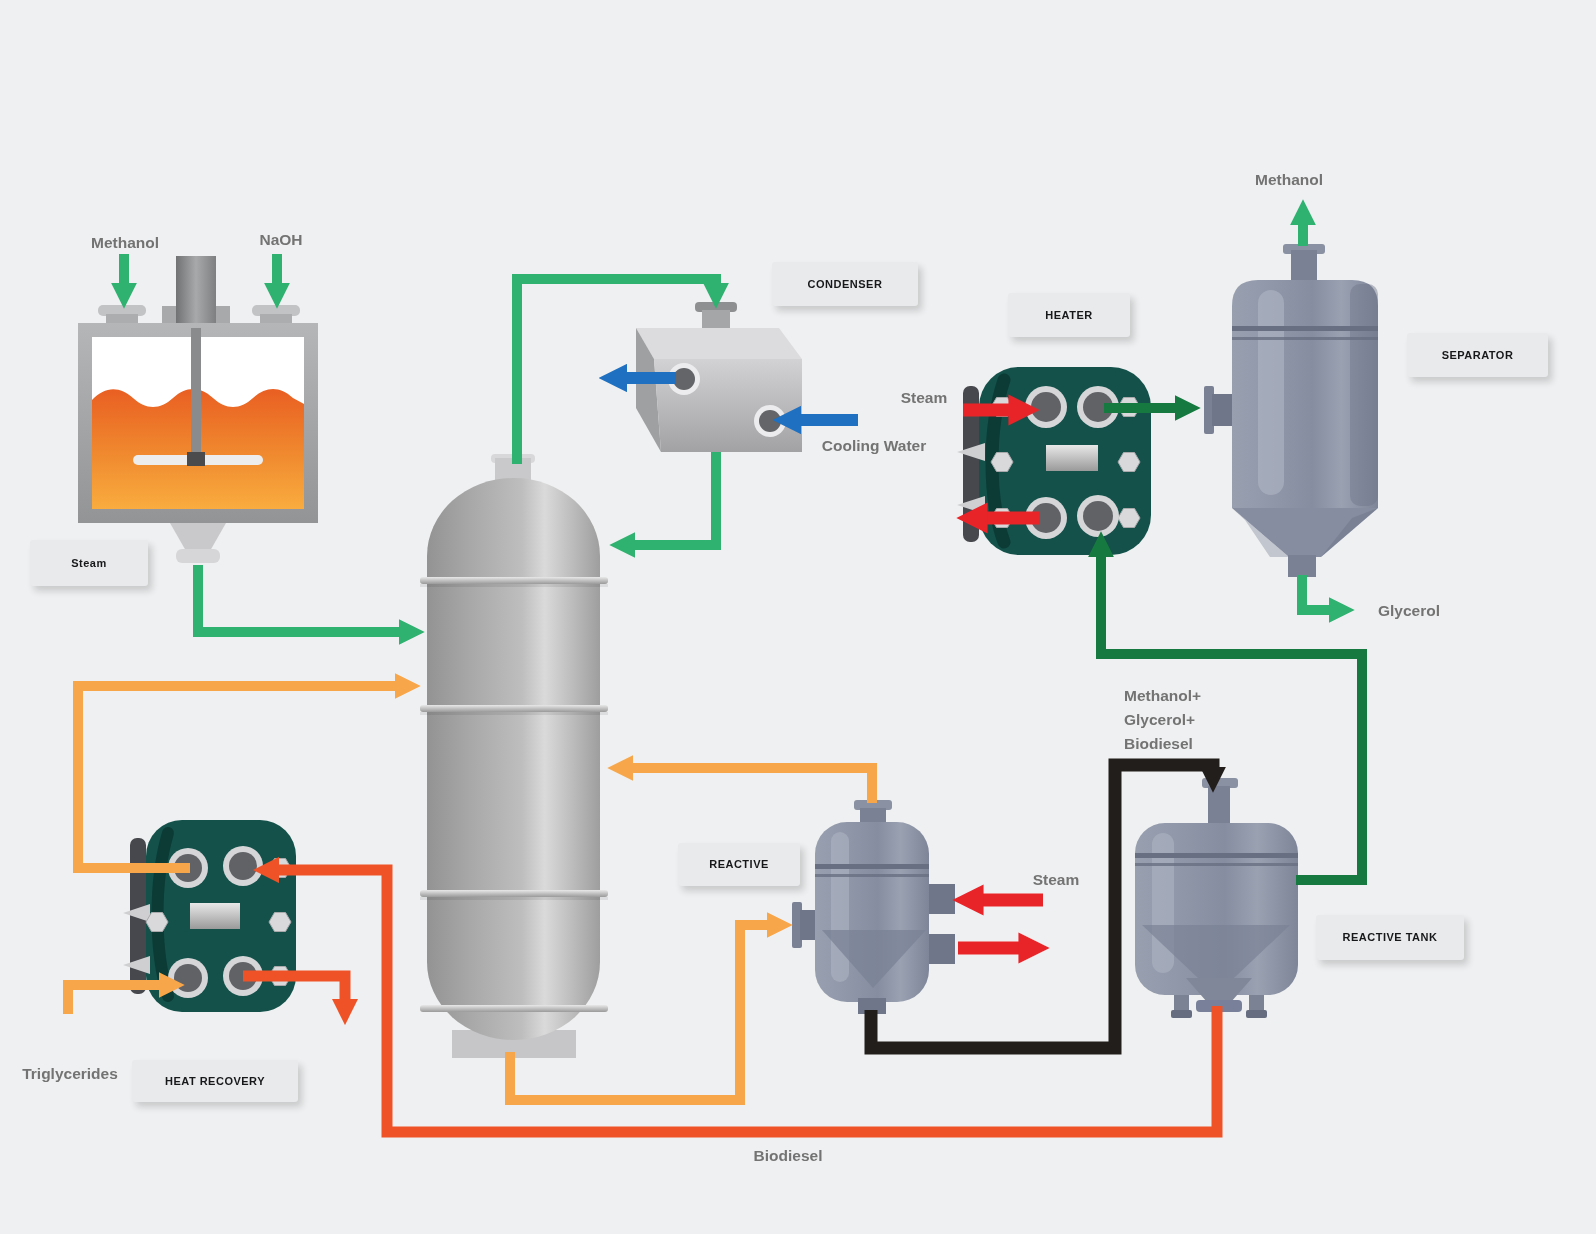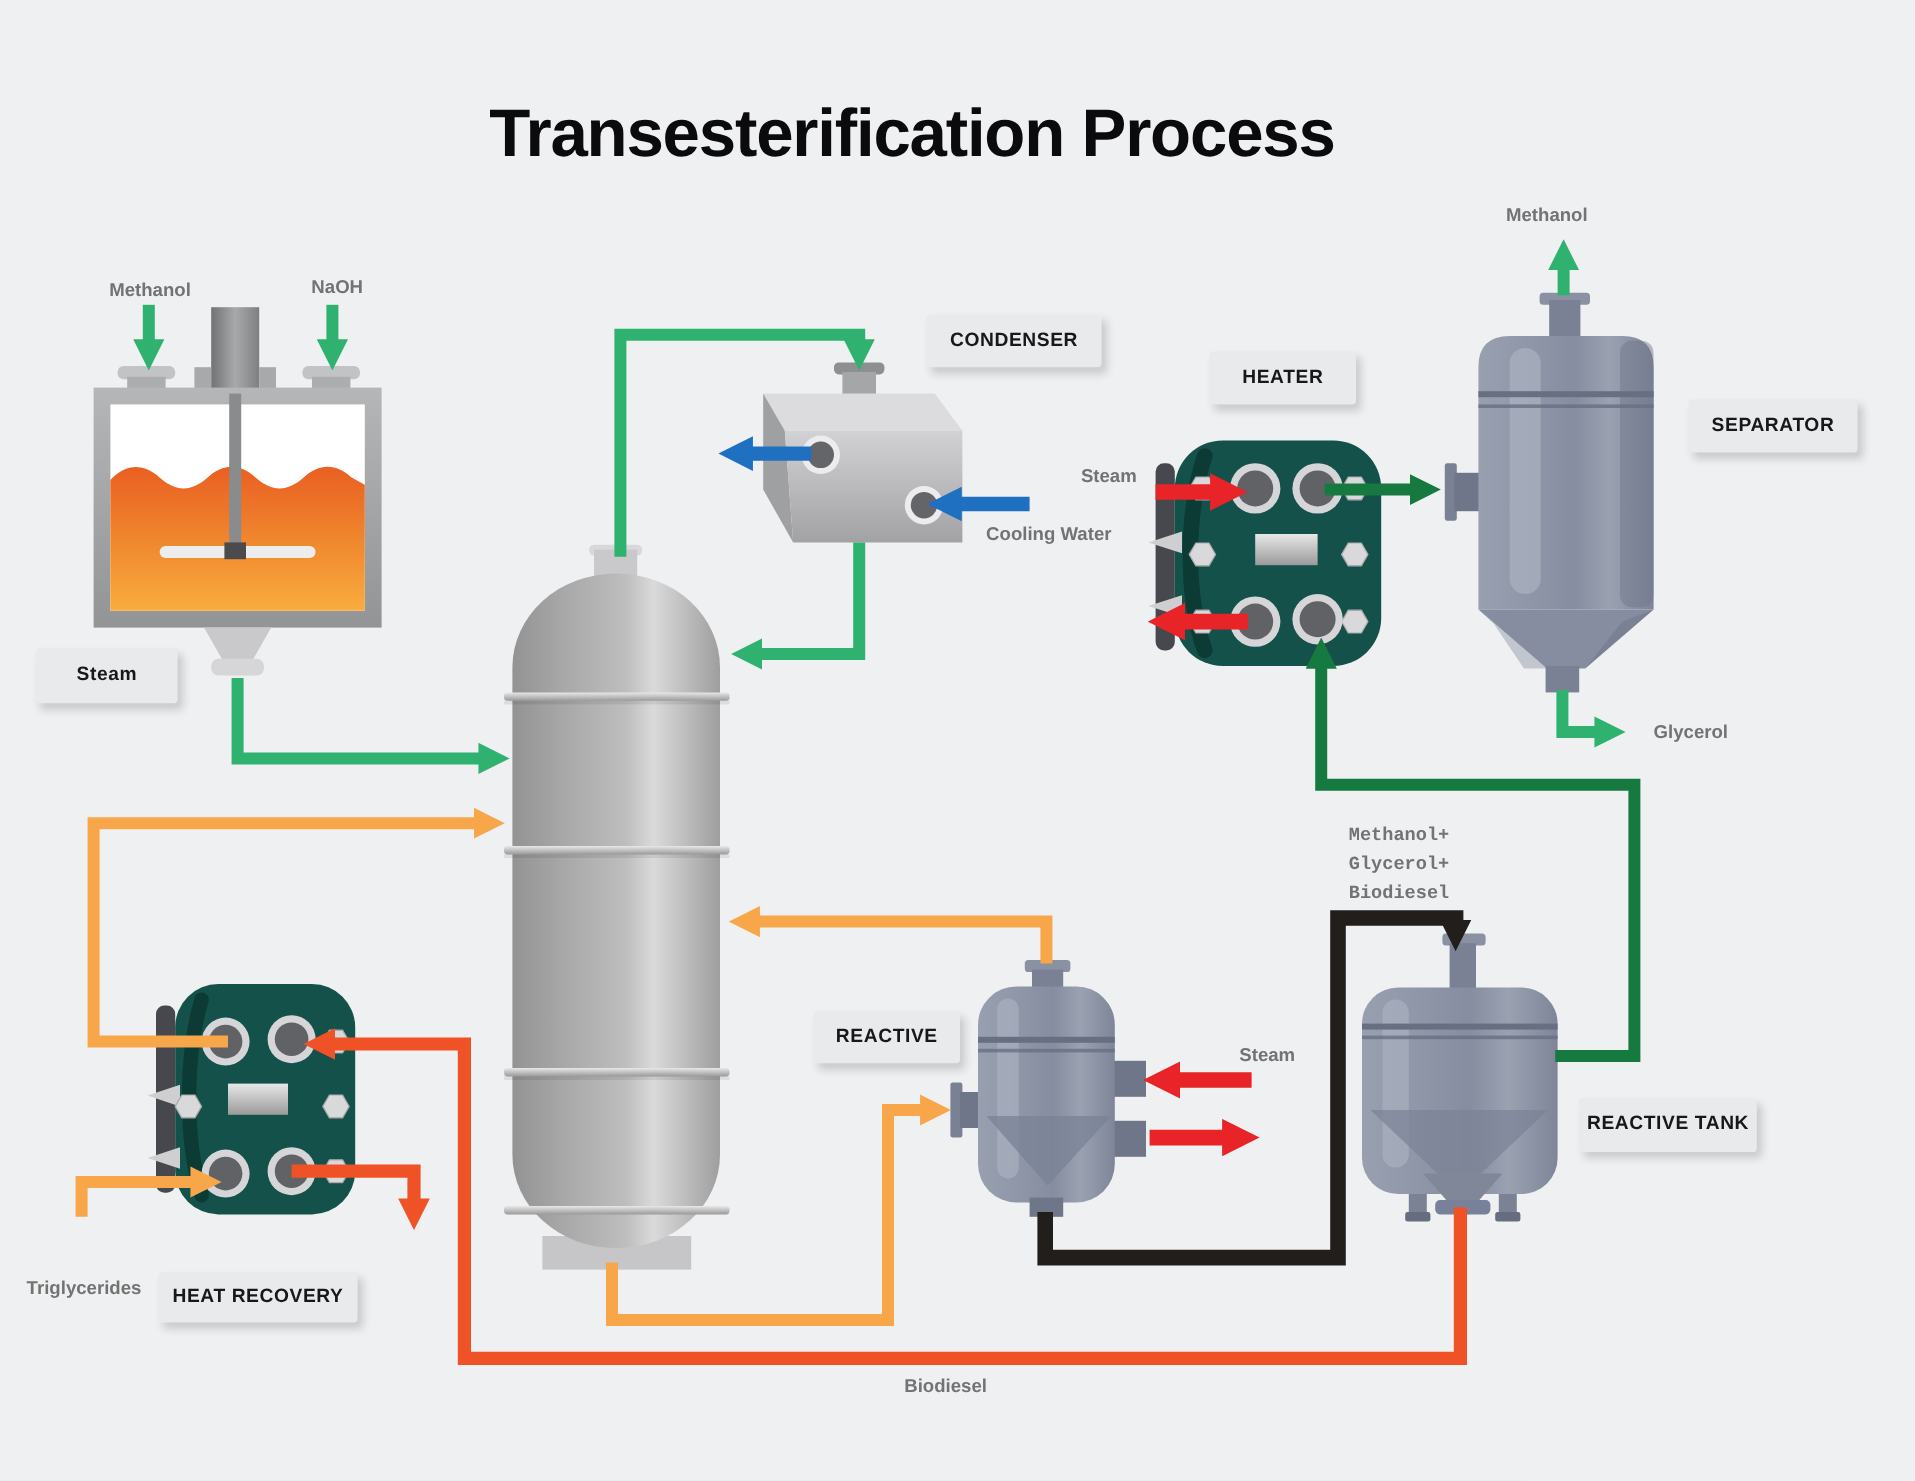--- a/index.html
+++ b/index.html
@@ -8,26 +8,26 @@
     --stream-blue:#1F70C1; --stream-black:#221E1C; --exchanger-teal:#13514A;
     --label-bg:#E9EAEC; --text:#17181A;
   }
   html,body{margin:0;padding:0;background:#e2e3e4;}
   #canvas{position:relative;width:1596px;height:1234px;margin:0 auto;overflow:hidden;
           background:var(--background);font-family:"Liberation Sans",sans-serif;}
   #diagram{position:absolute;left:0;top:0;}
   .title{position:absolute;left:350px;top:78px;width:820px;text-align:center;
          font-size:56px;font-weight:700;letter-spacing:-1px;color:#0b0b0d;}
   .eq-label{position:absolute;background:var(--label-bg);color:var(--text);
-            font-weight:700;font-size:16px;letter-spacing:.5px;line-height:1.3;
+            font-weight:700;font-size:11px;letter-spacing:.5px;line-height:1.3;
             display:flex;align-items:center;justify-content:center;text-align:center;
             box-shadow:4px 5px 7px rgba(0,0,0,.16);border-radius:3px;}
   .stream-label{position:absolute;transform:translateX(-50%);font-weight:700;
                 font-size:15.5px;color:#737373;white-space:pre-line;line-height:1.55;}
-  .stream-label.left-align{transform:none;font-family:Liberation Mono, monospace;}
+  .stream-label.left-align{transform:none;}
 </style>
 </head>
 <body>
 
 <div id="canvas">
 
 <svg id="diagram" width="1596" height="1234" viewBox="0 0 1596 1234">
   <defs>
     <linearGradient id="cGrad" x1="0" y1="0" x2="1" y2="0">
       <stop offset="0" stop-color="#939393"></stop>
@@ -255,21 +255,20 @@
     <path d="M963,410 H1010" stroke="var(--stream-red)" stroke-width="13" marker-end="url(#mk-red)"></path>
     <path d="M1040,518 H986" stroke="var(--stream-red)" stroke-width="13" marker-end="url(#mk-red)"></path>
     <path d="M1043,900 H982" stroke="var(--stream-red)" stroke-width="13" marker-end="url(#mk-red)"></path>
     <path d="M958,948 H1020" stroke="var(--stream-red)" stroke-width="13" marker-end="url(#mk-red)"></path>
     <path d="M676,378 H626" stroke="var(--stream-blue)" stroke-width="12" marker-end="url(#mk-blue)"></path>
     <path d="M858,420 H800" stroke="var(--stream-blue)" stroke-width="12" marker-end="url(#mk-blue)"></path>
     <path d="M871,1010 V1048 H1115 V765 H1213 V768" stroke="var(--stream-black)" stroke-width="13" marker-end="url(#mk-black)"></path>
   </g>
 </svg>
 
-<div class="title">Transesterification Process</div>
 
 <div class="eq-label" style="left:30px;top:540px;width:118px;height:46px;">Steam</div>
 <div class="eq-label" style="left:772px;top:262px;width:146px;height:44px;">CONDENSER</div>
 <div class="eq-label" style="left:1008px;top:293px;width:122px;height:44px;">HEATER</div>
 <div class="eq-label" style="left:1407px;top:333px;width:141px;height:44px;">SEPARATOR</div>
 <div class="eq-label" style="left:678px;top:843px;width:122px;height:43px;">REACTIVE</div>
 <div class="eq-label" style="left:1316px;top:915px;width:148px;height:45px;">REACTIVE TANK</div>
 <div class="eq-label" style="left:132px;top:1060px;width:166px;height:42px;text-align:center;">HEAT RECOVERY</div>
 
 <div class="stream-label" style="left:125px;top:231px;">Methanol</div>

